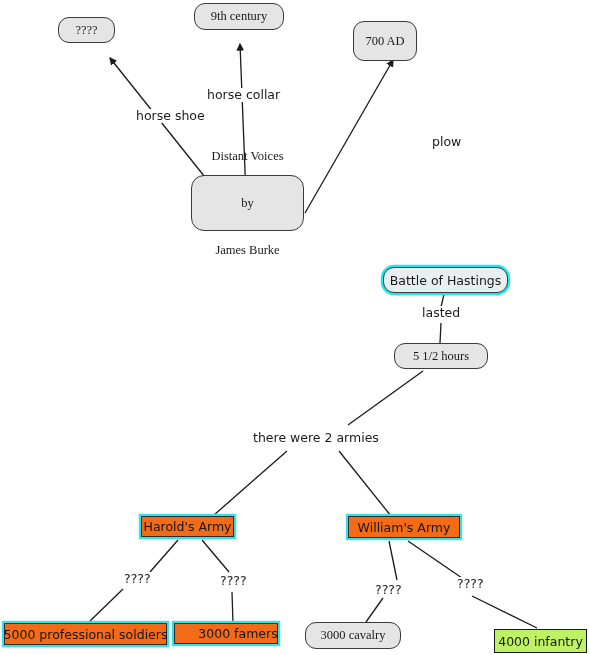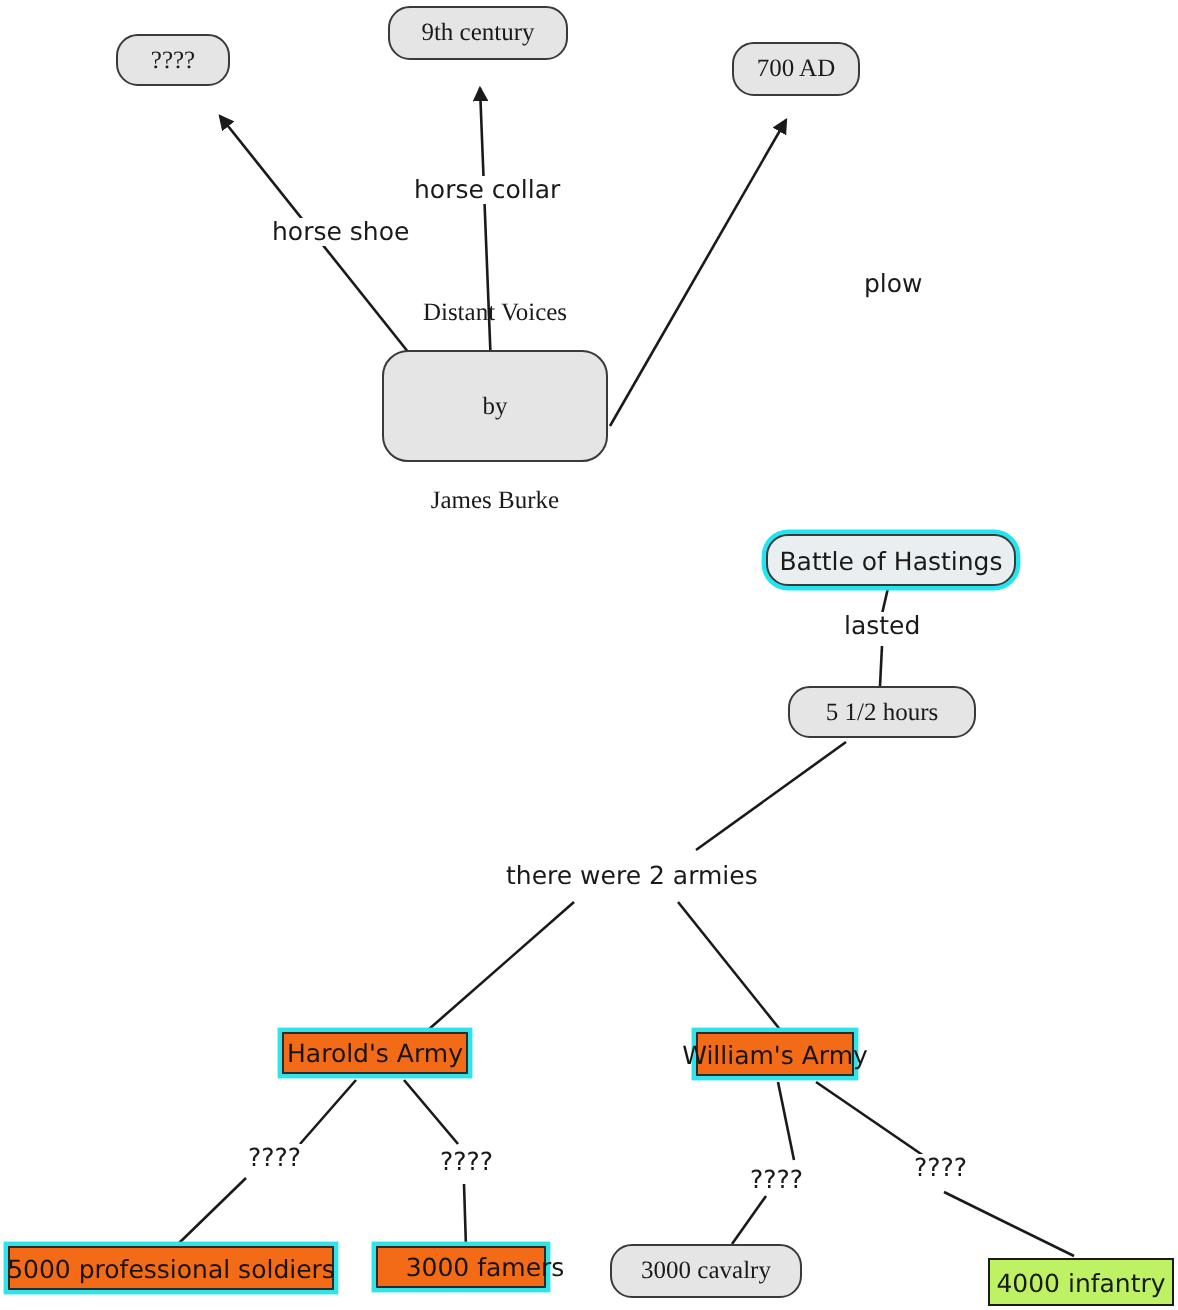--- a/index.html
+++ b/index.html
@@ -131,45 +131,45 @@
 
     <line x1="408" y1="541" x2="462" y2="578" stroke="#1a1a1a" stroke-width="1.3"></line>
 
     <line x1="472" y1="596" x2="537" y2="628" stroke="#1a1a1a" stroke-width="1.3"></line>
   </svg>
 
   <div class="node rounded" style="left:58px; top:17px; width:57px; height:26px;">????</div>
 
   <div class="node rounded" style="left:194px; top:3px; width:90px; height:27px;">9th century</div>
 
-  <div class="node rounded" style="left:353px; top:21px; width:64px; height:27px;margin-left:13px;">700 AD</div>
+  <div class="node rounded" style="left:353px; top:21px; width:64px; height:40px;">700 AD</div>
 
   <div class="node rounded rounded-lg" style="left:191px; top:175px; width:113px; height:56px; flex-direction:column; line-height:16px;">
     <span>Distant Voices</span>
     <span>by</span>
     <span>James Burke</span>
   </div>
 
   <div class="edge-label" style="left:134px; top:109px;">horse shoe</div>
 
   <div class="edge-label" style="left:205px; top:88px;">horse collar</div>
 
   <div class="edge-label" style="left:430px; top:135px;">plow</div>
 
   <div class="node sel-rounded" style="left:383px; top:267px; width:125px; height:26px;">Battle of Hastings</div>
 
   <div class="node rounded" style="left:394px; top:343px; width:94px; height:26px;">5 1/2 hours</div>
 
   <div class="node orange" style="left:141px; top:516px; width:93px; height:21px;">Harold's Army</div>
 
-  <div class="node orange" style="left:348px; top:516px; width:79px; height:22px;">William's Army</div>
+  <div class="node orange" style="left:348px; top:516px; width:112px; height:22px;">William's Army</div>
 
   <div class="node orange" style="left:4px; top:623px; width:163px; height:22px;">5000 professional soldiers</div>
 
-  <div class="node orange" style="left:188px; top:623px; width:85px; height:21px;padding-left:24px;">3000 famers</div>
+  <div class="node orange" style="left:174px; top:623px; width:104px; height:21px;padding-left:24px;">3000 famers</div>
 
   <div class="node rounded" style="left:305px; top:622px; width:96px; height:27px;">3000 cavalry</div>
 
   <div class="node square" style="left:494px; top:629px; width:93px; height:24px;">4000 infantry</div>
 
   <div class="edge-label" style="left:420px; top:306px;">lasted</div>
 
   <div class="edge-label" style="left:251px; top:431px;">there were 2 armies</div>
 
   <div class="edge-label" style="left:122px; top:572px;">????</div>

